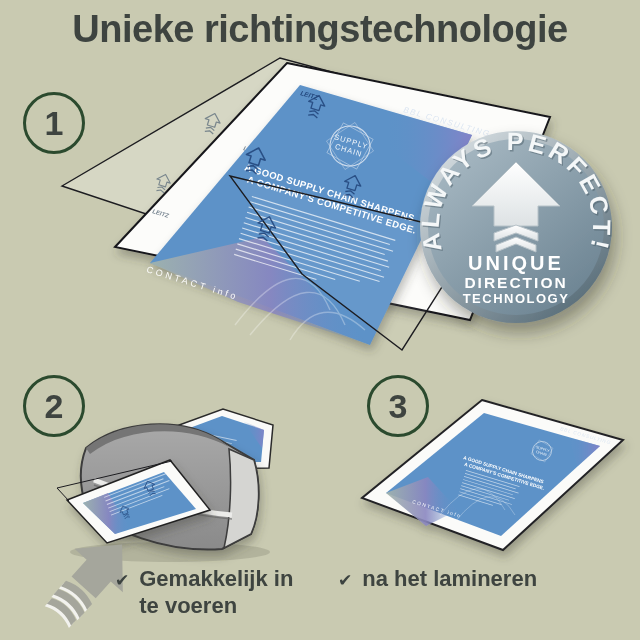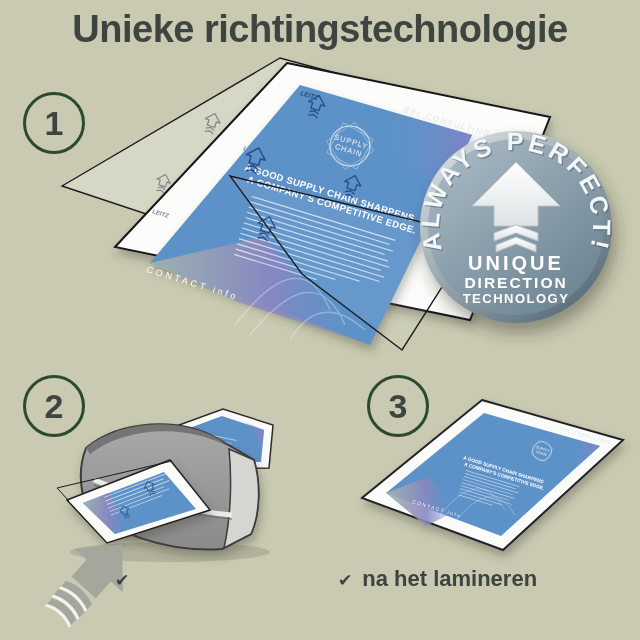--- a/index.html
+++ b/index.html
@@ -269,20 +269,24 @@
   </div>
   <div class="stepnum" id="c2">
     <span>2</span>
   </div>
   <div class="stepnum" id="c3">
     <span>3</span>
   </div>
 
   <div class="caption" id="cap2">
     <span class="check">✔</span>
+    <div>
+      <div>Gemakkelijk in</div>
+      <div>te voeren</div>
+    </div>
   </div>
   <div class="caption" id="cap3">
     <span class="check">✔</span>
     <div>
       <div>na het lamineren</div>
     </div>
   </div>
 
 </div>
 

